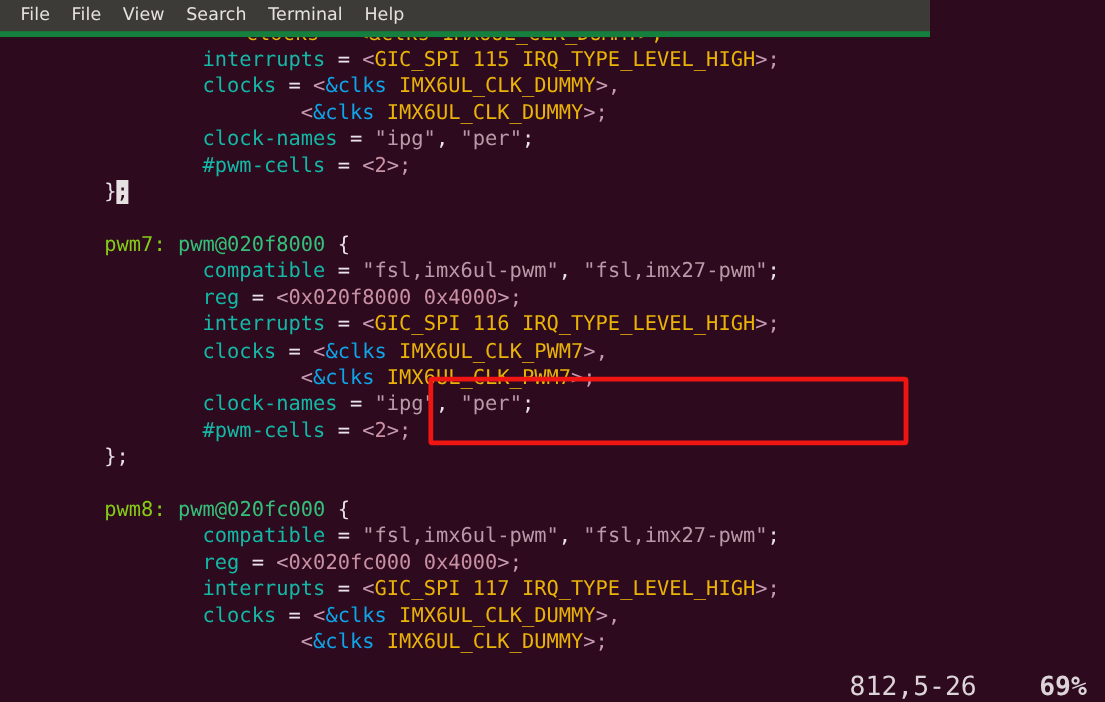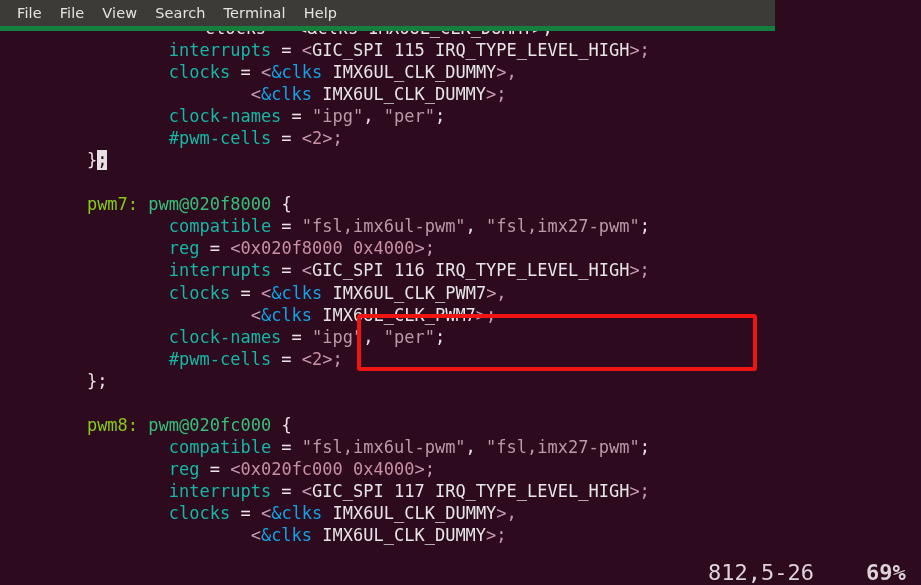--- a/index.html
+++ b/index.html
@@ -86,21 +86,21 @@
   
   .t-plain  { color: #d8cfd4; }
   .t-prop   { color: #14b8a6; }
   .t-label  { color: #84cc16; }
   .t-node   { color: #35c07a; margin-top: 40px; }
   .t-brace  { color: #e9e2ea; }
   .t-str    { color: #b99aa8; }
   .t-num    { color: #c98fa3; }
   .t-angle  { color: #c79ab2; }
   .t-ref    { color: #0ea5e9; }
-  .t-macro  { color: #e5e5e5; }
+  .t-macro  { color: #eab308; }
   .t-punct  { color: #e9e2ea; }
 
   .cursor {
     background: #e6e0e2;
     color: #2d0a1e;
   }
 
   
   #redbox {
     position: absolute;

